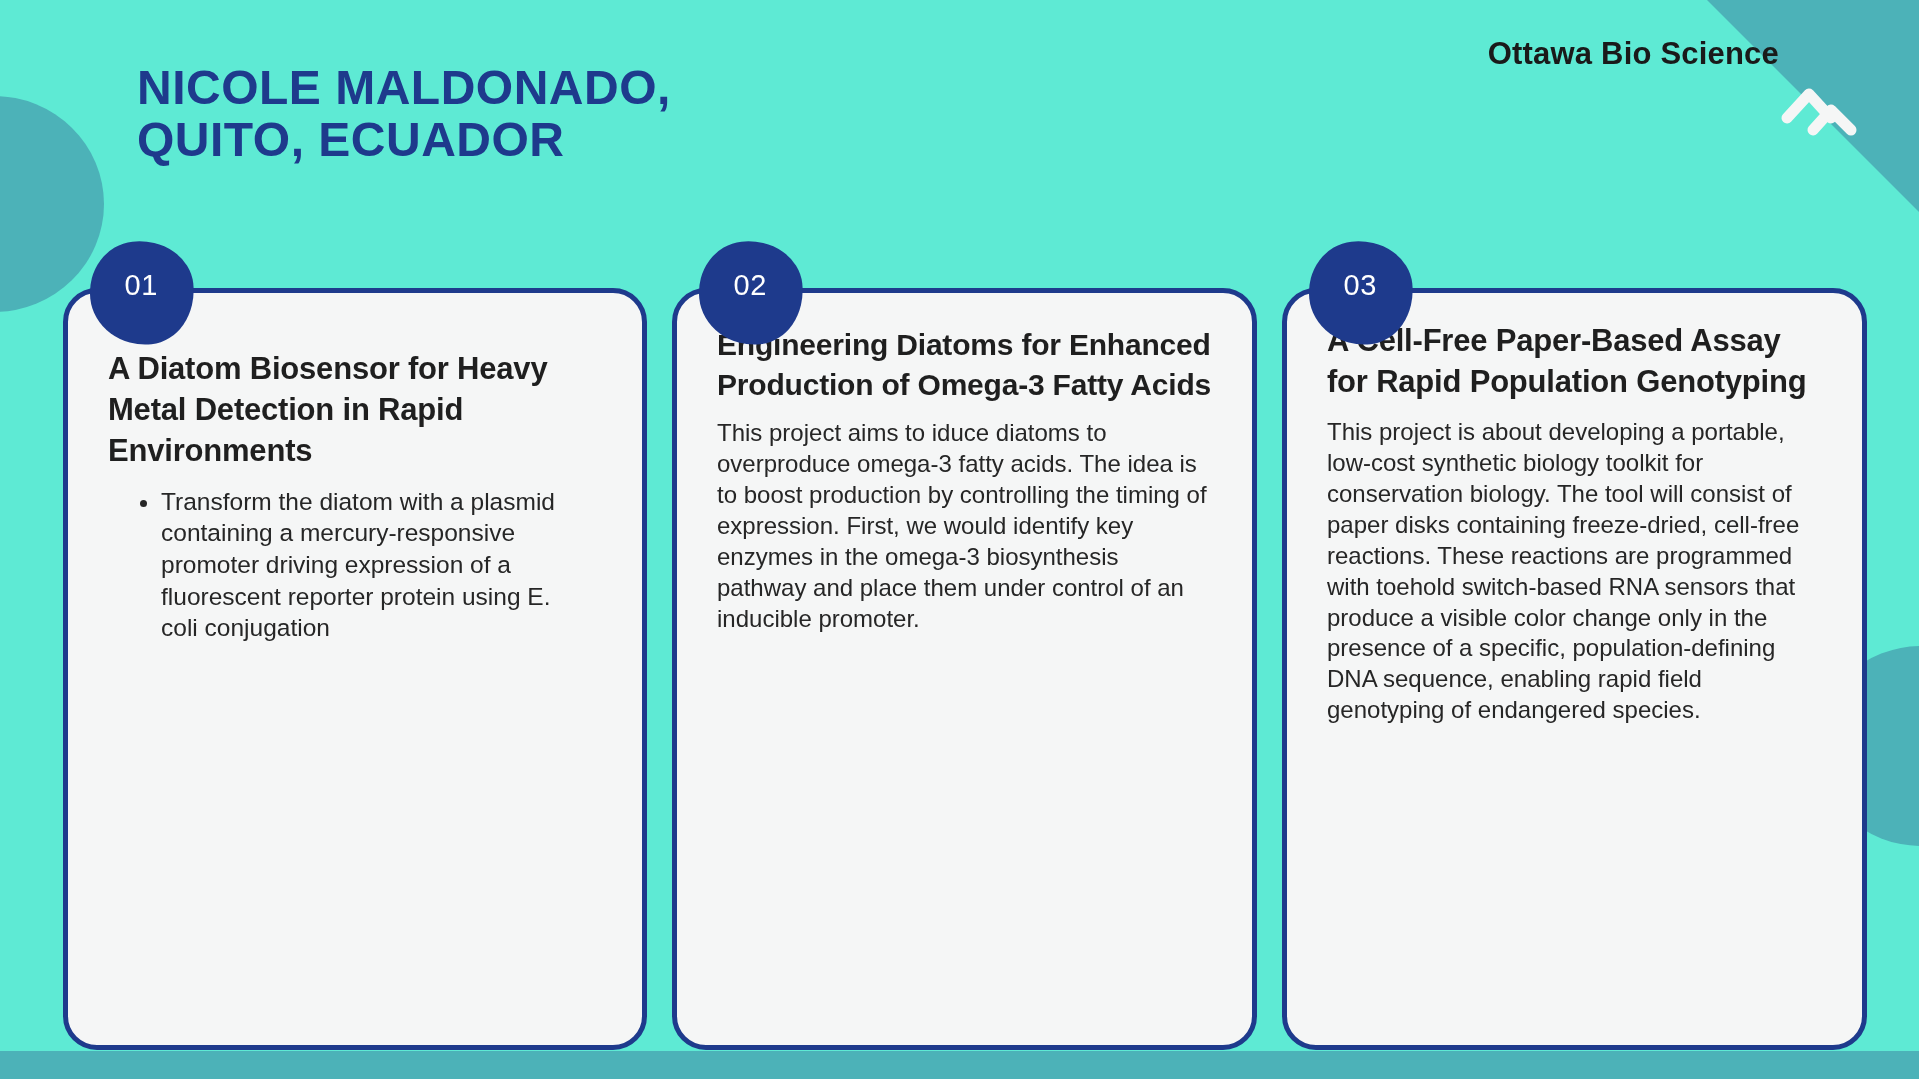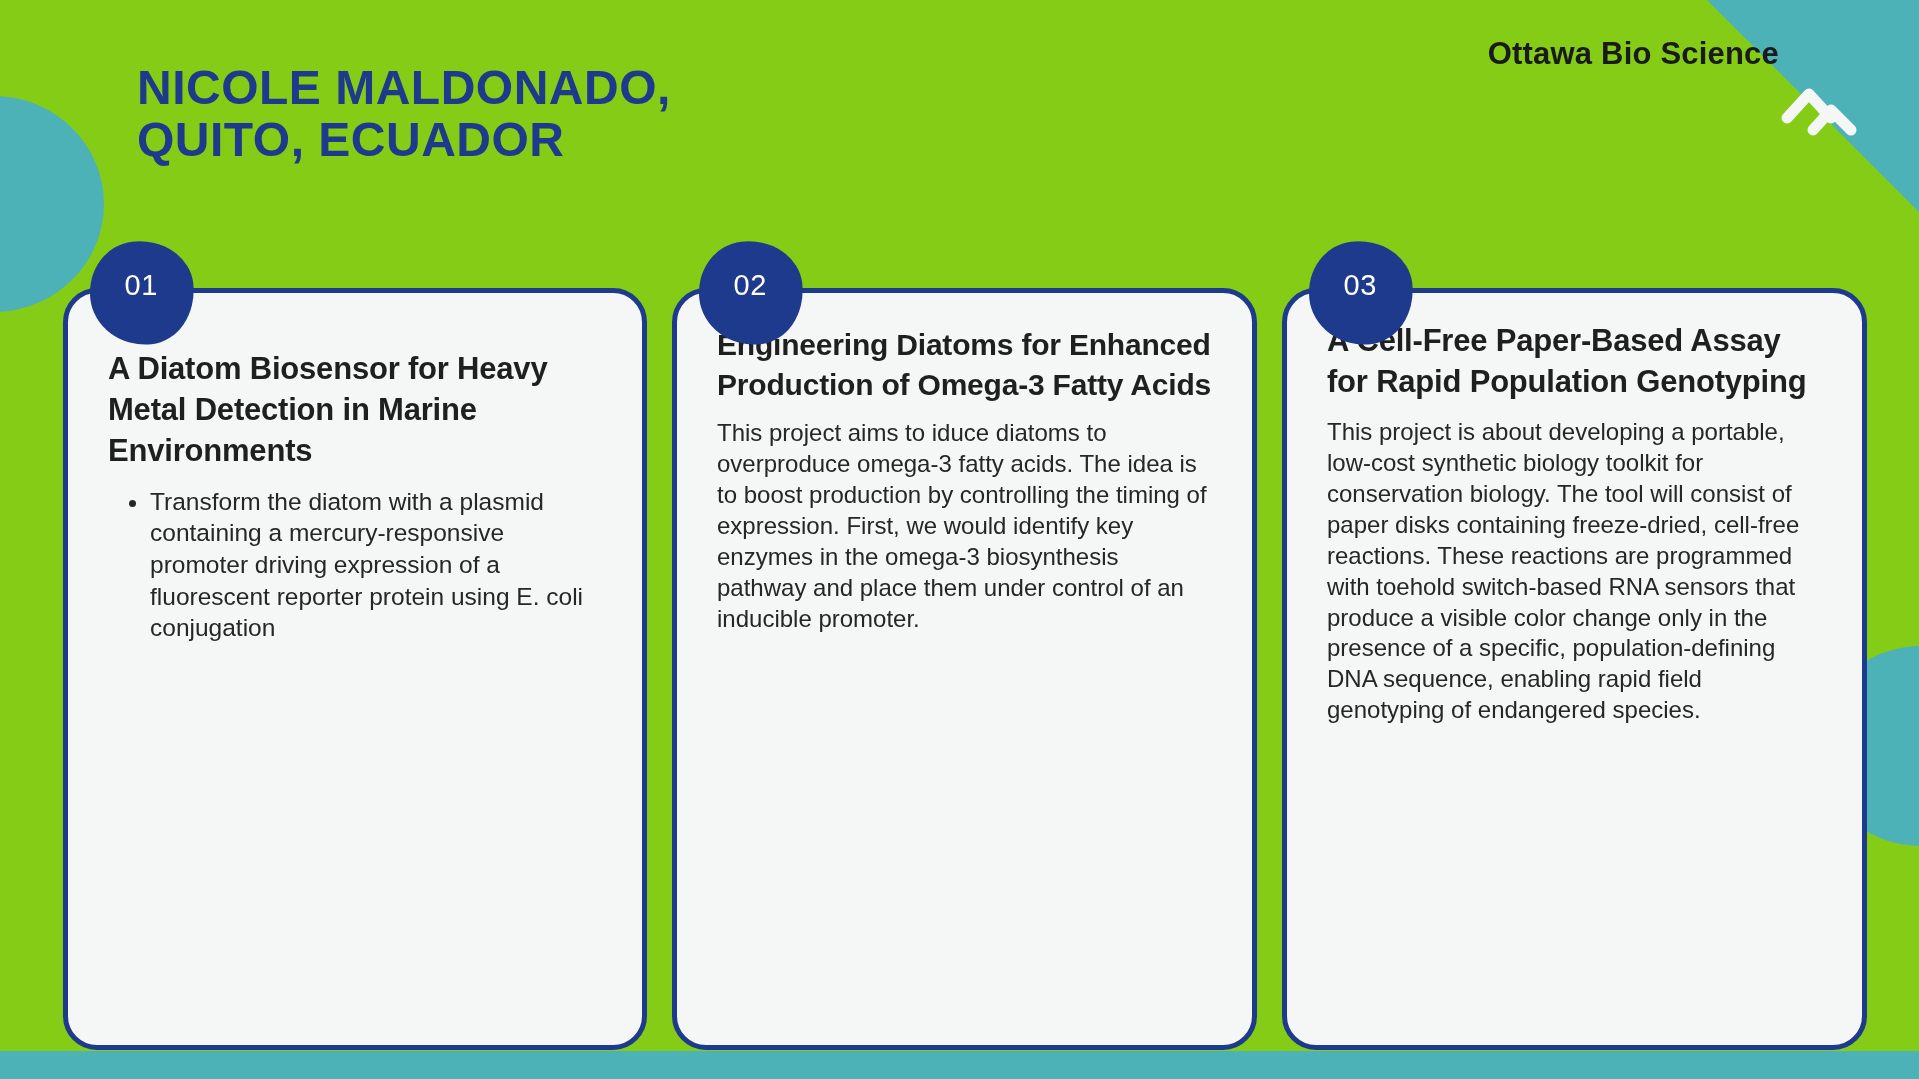--- a/index.html
+++ b/index.html
@@ -4,21 +4,21 @@
 <style>
   html, body {
     margin: 0;
     padding: 0;
     background: #f5f6f6;
   }
   #slide {
     position: relative;
     width: 1919px;
     height: 1079px;
-    background: #84cc16;
+    background: #5eead4;
     overflow: hidden;
     font-family: "Liberation Sans", sans-serif;
   }
 
   
   .deco { position: absolute; pointer-events: none; }
 
   .deco-left-teal {
     left: -78px;
     top: 96px;
@@ -173,21 +173,21 @@
     line-height: 1.29;
     color: #262626;
   }
   .card-bullets {
     margin: 4px 0 0 0;
     padding-left: 42px;
     font-size: 24.5px;
     line-height: 1.29;
     color: #262626;
   }
-  .card-bullets li { margin: 0; }
+  .card-bullets li { margin: 11px; }
 
   .card-2 .card-inner { padding-top: 32px; }
   .card-3 .card-inner { padding-top: 28px; }
 </style>
 </head>
 <body>
 
 <div id="slide">
 
   <div class="deco deco-left-teal"></div>
@@ -209,21 +209,21 @@
   <h1 class="page-title">NICOLE MALDONADO,
 QUITO, ECUADOR</h1>
 
   <div class="cards">
 
     <div class="card card-1">
       <div class="badge">
         <span class="badge-num">01</span>
       </div>
       <div class="card-inner">
-        <h2 class="card-title">A Diatom Biosensor for Heavy Metal Detection in Marine Environments</h2>
+        <h2 class="card-title">A Diatom Biosensor for Heavy Metal Detection in Rapid Environments</h2>
         <ul class="card-bullets">
           <li>Transform the diatom with a plasmid containing a mercury-responsive promoter  driving expression of a fluorescent reporter protein using E. coli conjugation</li>
         </ul>
       </div>
     </div>
 
     <div class="card card-2">
       <div class="badge">
         <span class="badge-num">02</span>
       </div>

